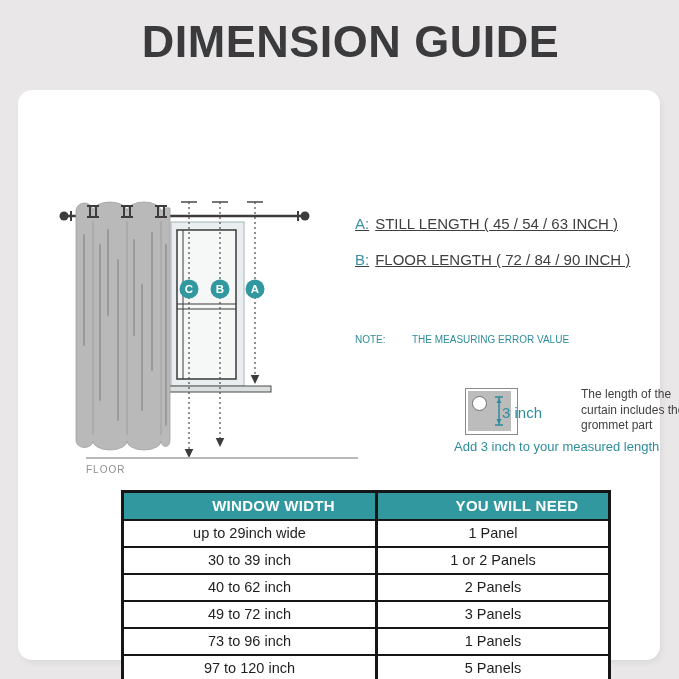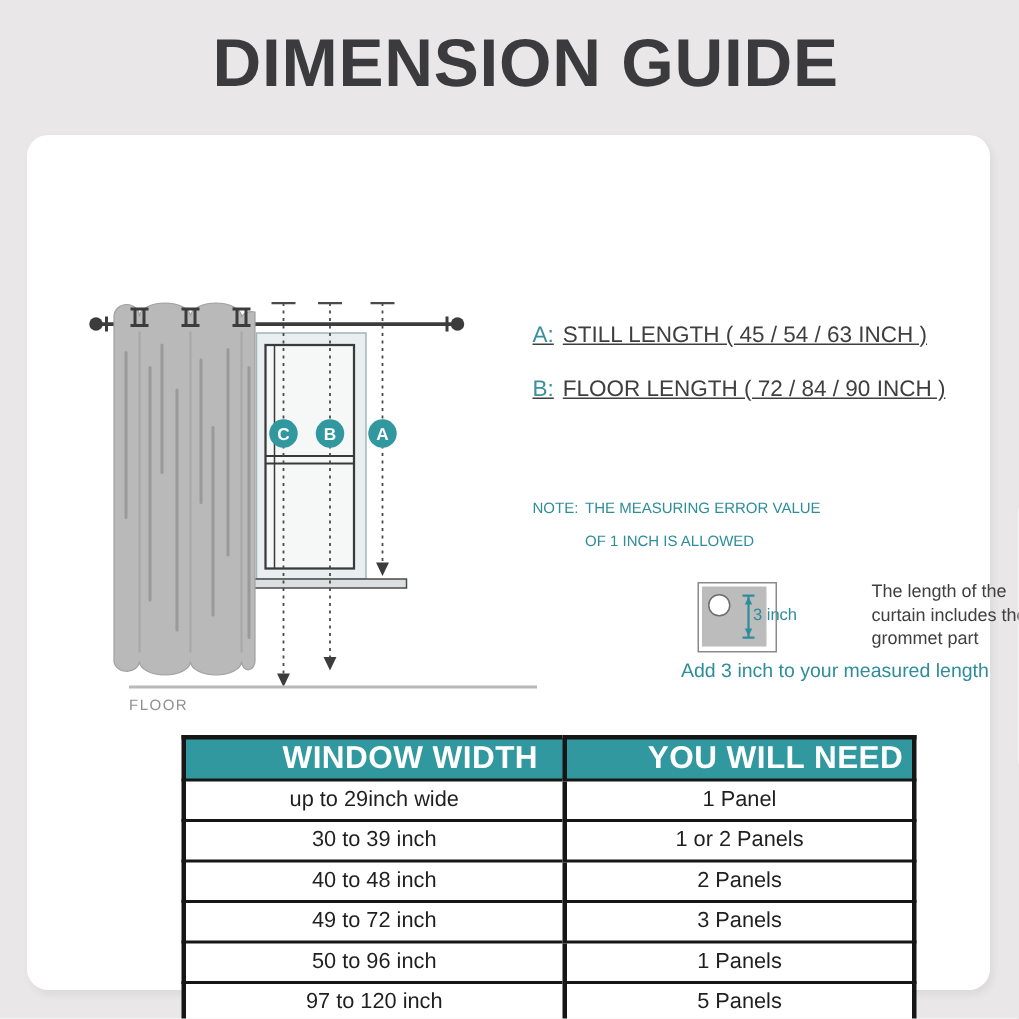--- a/index.html
+++ b/index.html
@@ -30,58 +30,58 @@
   
   .illustration { position:absolute; left:30px; top:95px; width:320px; height:300px; }
 
   
   .measure-block { position:absolute; left:337px; top:124px; width:320px;text-decoration:underline; }
   .measure-line { font-size:15px; color:#3f3f41; line-height:20px; margin-bottom:16px; white-space:nowrap; }
   .measure-line .mkey { color:#3a8fa0; margin-right:6px; }
 
   .note-block { position:absolute; left:337px; top:239px; width:300px; color:#2e8d9a; font-size:10px; line-height:22px; }
   .note-label { position:absolute; left:0; top:0; }
-  .note-lines { margin-left:35px; }
+  .note-lines { margin-left:57px; }
 
   
   .grommet-box {
     position:absolute; left:447px; top:298px; width:53px; height:47px;
     background:#ffffff; border:1.5px solid #8a8a8a;
   }
   .grommet-fabric {
     position:absolute; left:2px; top:2px; width:43px; height:40px;
     background:#bcbcbc;
   }
   .grommet-ring {
     position:absolute; left:6px; top:7px; width:15px; height:15px;
     background:#ffffff; border:1.5px solid #6e6e6e; border-radius:50%;
   }
   .grommet-arrow { position:absolute; left:28px; top:4px; width:10px; height:36px; }
   .grommet-measure {
     position:absolute; left:36px; top:15px;
-    font-size:11px; color:#2e8d9a; white-space:nowrap;
+    font-size:15px; color:#2e8d9a; white-space:nowrap;
   }
   .grommet-desc {
     position:absolute; left:520px; top:297px; width:104px;
     font-size:12px; line-height:15.5px; color:#3f3f41;margin-left:43px;
   }
   .grommet-tip {
     position:absolute; left:436px; top:349px;
     font-size:13px; color:#2e8d9a; white-space:nowrap;
   }
 
   
   .panel-table {
     position:absolute; left:103px; top:400px; width:490px;
     border-collapse:collapse; table-layout:fixed;
     border:3px solid #161616;
   }
   .panel-table th {
     background:#31989f; color:#ffffff;
-    font-size:21px; font-weight:bold; letter-spacing:0.3px;
+    font-size:15px; font-weight:bold; letter-spacing:0.3px;
     height:28px; text-align:center;padding-left:48px;
   }
   .panel-table td {
     height:27px; text-align:center; vertical-align:middle;
     font-size:14.5px; color:#1f1f1f; background:#ffffff;
     border-top:2px solid #161616;
   }
   .panel-table th.col-left, .panel-table td.col-left {
     width:254px; border-right:3px solid #161616;
   }
@@ -196,21 +196,20 @@
       </div>
       <div class="measure-line">
         <span class="mkey">B:</span><span>FLOOR LENGTH ( 72 / 84 / 90 INCH )</span>
       </div>
     </div>
 
     <div class="note-block">
       <span class="note-label">NOTE:</span>
       <div class="note-lines">
         <div>THE MEASURING ERROR VALUE</div>
-        <div>OF 1 INCH IS ALLOWED</div>
       </div>
     </div>
 
     <div class="grommet-box">
       <div class="grommet-fabric"></div>
       <div class="grommet-ring"></div>
       <svg class="grommet-arrow" viewBox="0 0 10 36">
         <line x1="5" y1="4" x2="5" y2="32" stroke="#2e8d9a" stroke-width="1.5"></line>
         <line x1="1" y1="4" x2="9" y2="4" stroke="#2e8d9a" stroke-width="1.5"></line>
         <line x1="1" y1="32" x2="9" y2="32" stroke="#2e8d9a" stroke-width="1.5"></line>
@@ -232,29 +231,29 @@
       <tbody>
         <tr>
           <td class="col-left">up to 29inch wide</td>
           <td>1 Panel</td>
         </tr>
         <tr>
           <td class="col-left">30 to 39 inch</td>
           <td>1 or 2 Panels</td>
         </tr>
         <tr>
-          <td class="col-left">40 to 48 inch</td>
+          <td class="col-left">40 to 62 inch</td>
           <td>2 Panels</td>
         </tr>
         <tr>
           <td class="col-left">49 to 72 inch</td>
           <td>3 Panels</td>
         </tr>
         <tr>
-          <td class="col-left">50 to 96 inch</td>
+          <td class="col-left">73 to 96 inch</td>
           <td>1 Panels</td>
         </tr>
         <tr>
           <td class="col-left">97 to 120 inch</td>
           <td>5 Panels</td>
         </tr>
 
       </tbody>
     </table>
 

